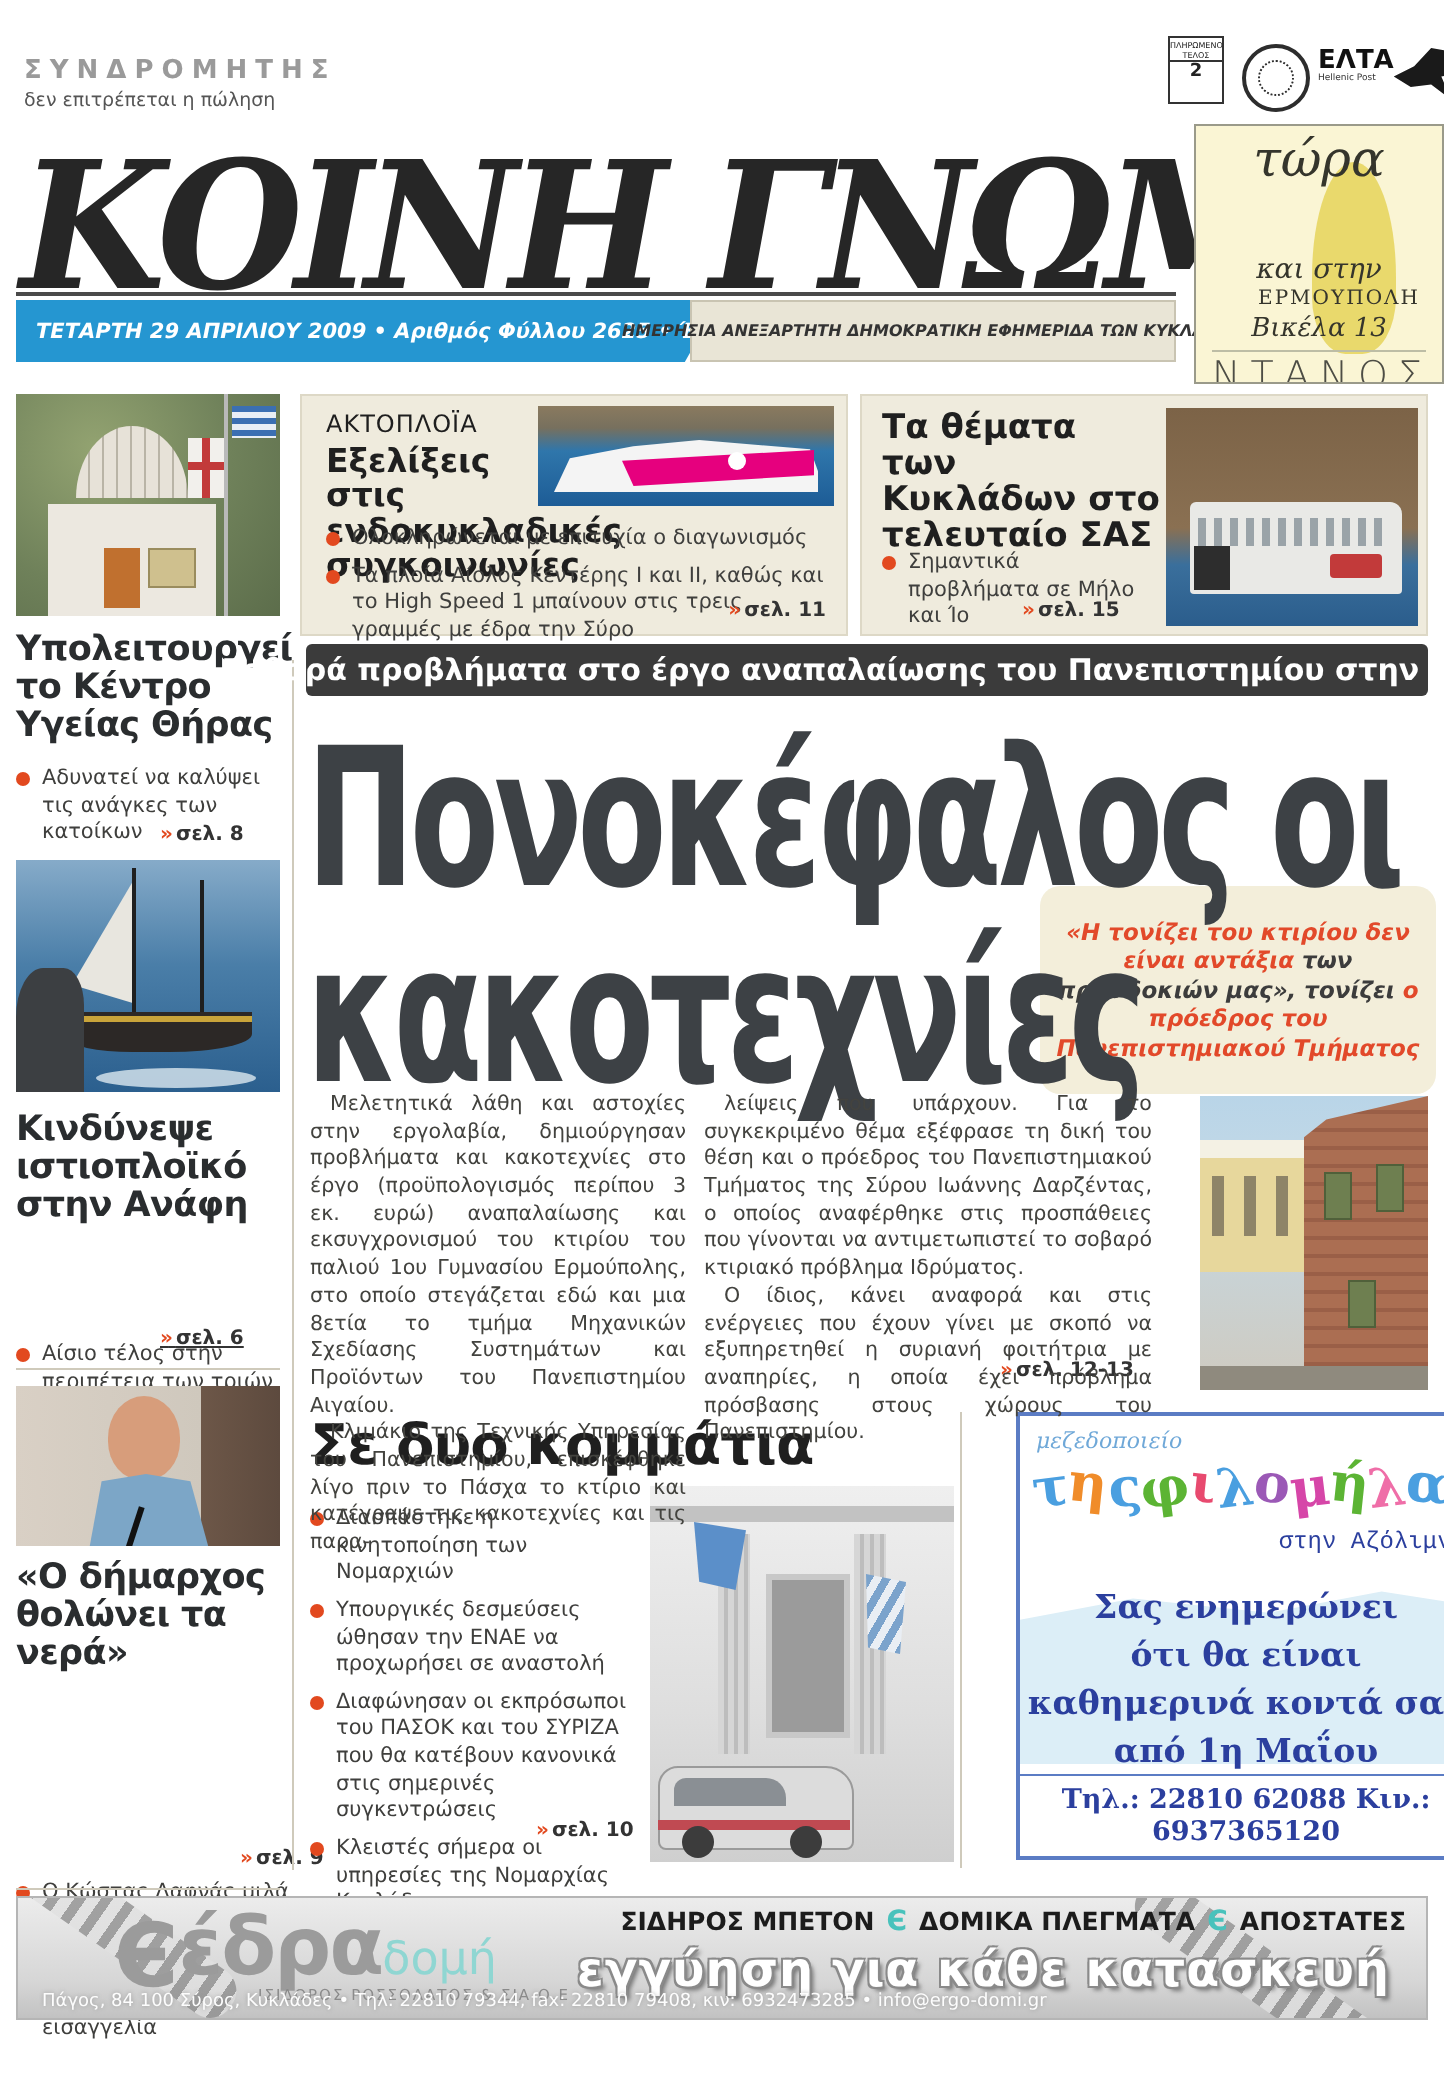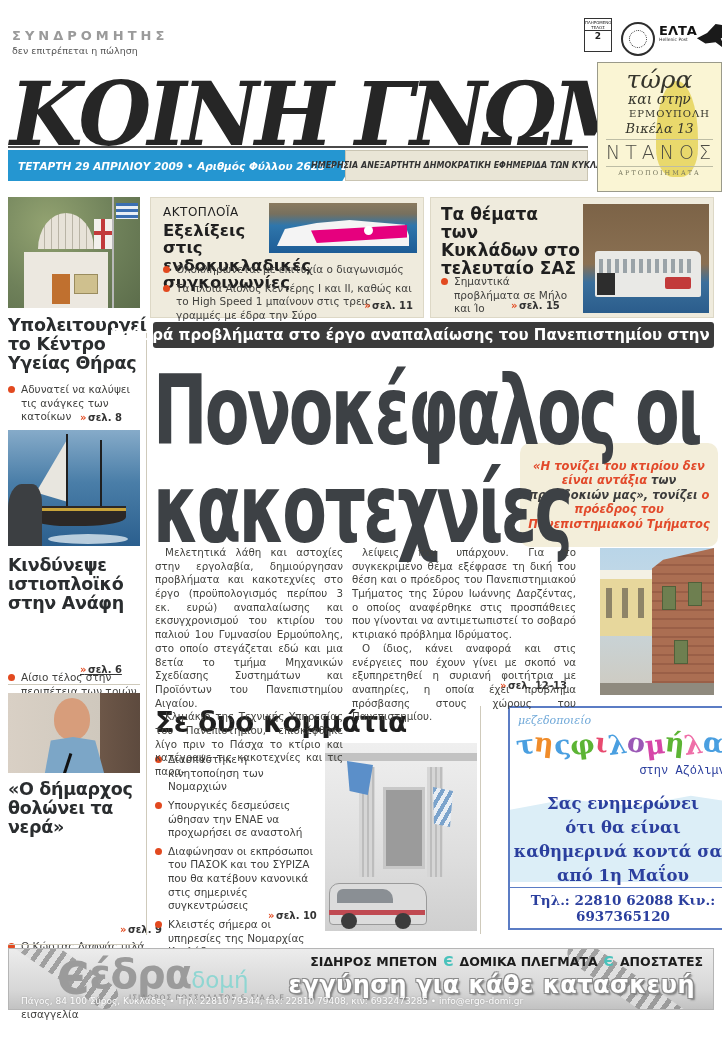--- a/index.html
+++ b/index.html
@@ -36,21 +36,21 @@
   .elta .txt{margin-left:2px;}
   .elta .name{font-size:13px;font-weight:bold;color:#111;line-height:1;}
   .elta .sub{font-size:4.5px;color:#333;}
 
   
   .ntanos{left:597px;top:62px;width:123px;height:128px;background:#faf5d4;border:1px solid #9a9a8a;
           text-align:center;font-family:"DejaVu Serif",serif;overflow:hidden;}
   .ntanos .fig{position:absolute;left:58px;top:18px;width:42px;height:96px;background:#e3cf49;opacity:.75;
                border-radius:50% 50% 40% 40%/60% 60% 30% 30%;}
   .ntanos .l1{position:relative;font-style:italic;font-size:25px;color:#35352c;margin-top:4px;line-height:1;}
-  .ntanos .l2{position:relative;font-style:italic;font-size:14px;color:#35352c;line-height:1.1;}
+  .ntanos .l2{position:relative;font-style:italic;font-size:14px;color:#35352c;line-height:1.1;margin-top:36px;}
   .ntanos .l3{position:relative;font-size:10px;letter-spacing:1px;color:#35352c;line-height:1.4;padding-left:20px;}
   .ntanos .l4{position:relative;font-size:13px;font-style:italic;color:#35352c;line-height:1.2;}
   .ntanos .brand{position:relative;font-size:19px;letter-spacing:5px;color:#4d4d45;line-height:1.3;
                  font-family:"DejaVu Sans",sans-serif;font-weight:200;border-top:1px solid #bdbda5;margin:2px 8px 0;}
   .ntanos .foot{position:relative;font-size:6.5px;letter-spacing:2px;color:#77775f;border-top:1px solid #bdbda5;margin:1px 8px 0;padding-top:2px;}
 
   
   .storybox{background:#efebdd;border:1px solid #ddd8c6;box-sizing:border-box;}
   .kickersmall{font-size:12px;color:#1e1e1e;letter-spacing:.5px;}
   .h-md{font-weight:bold;color:#1f1f1f;line-height:1.05;}

